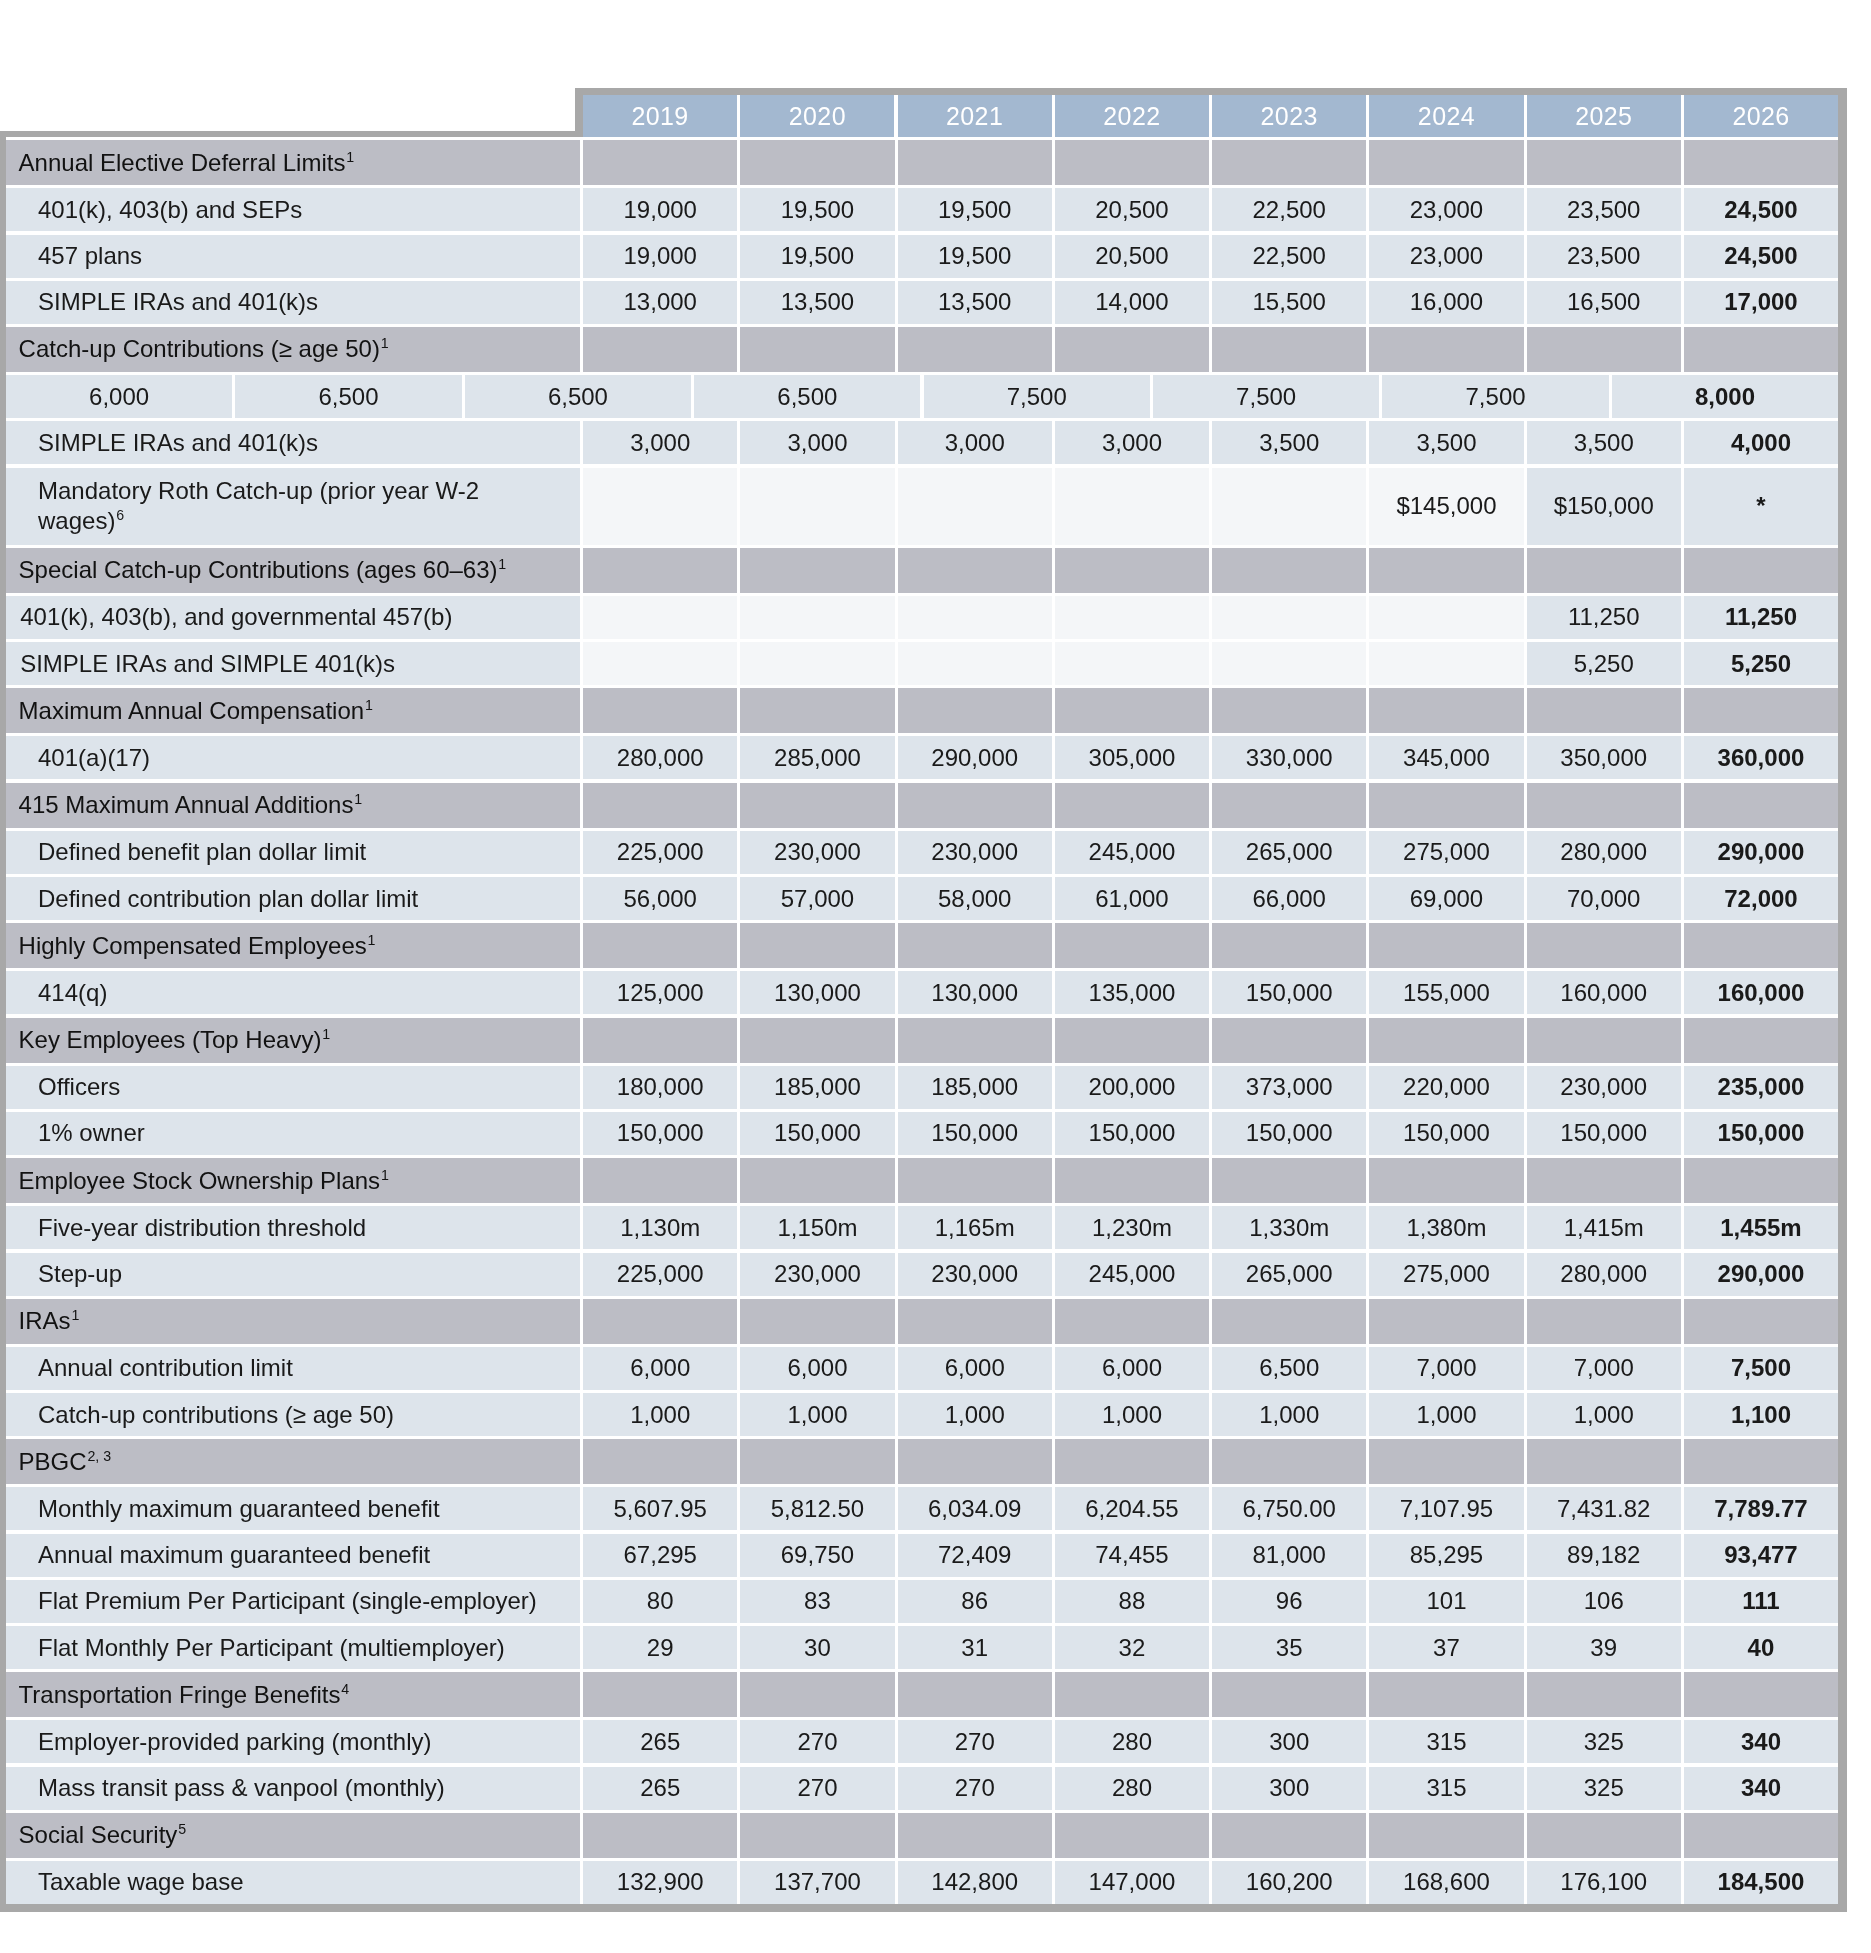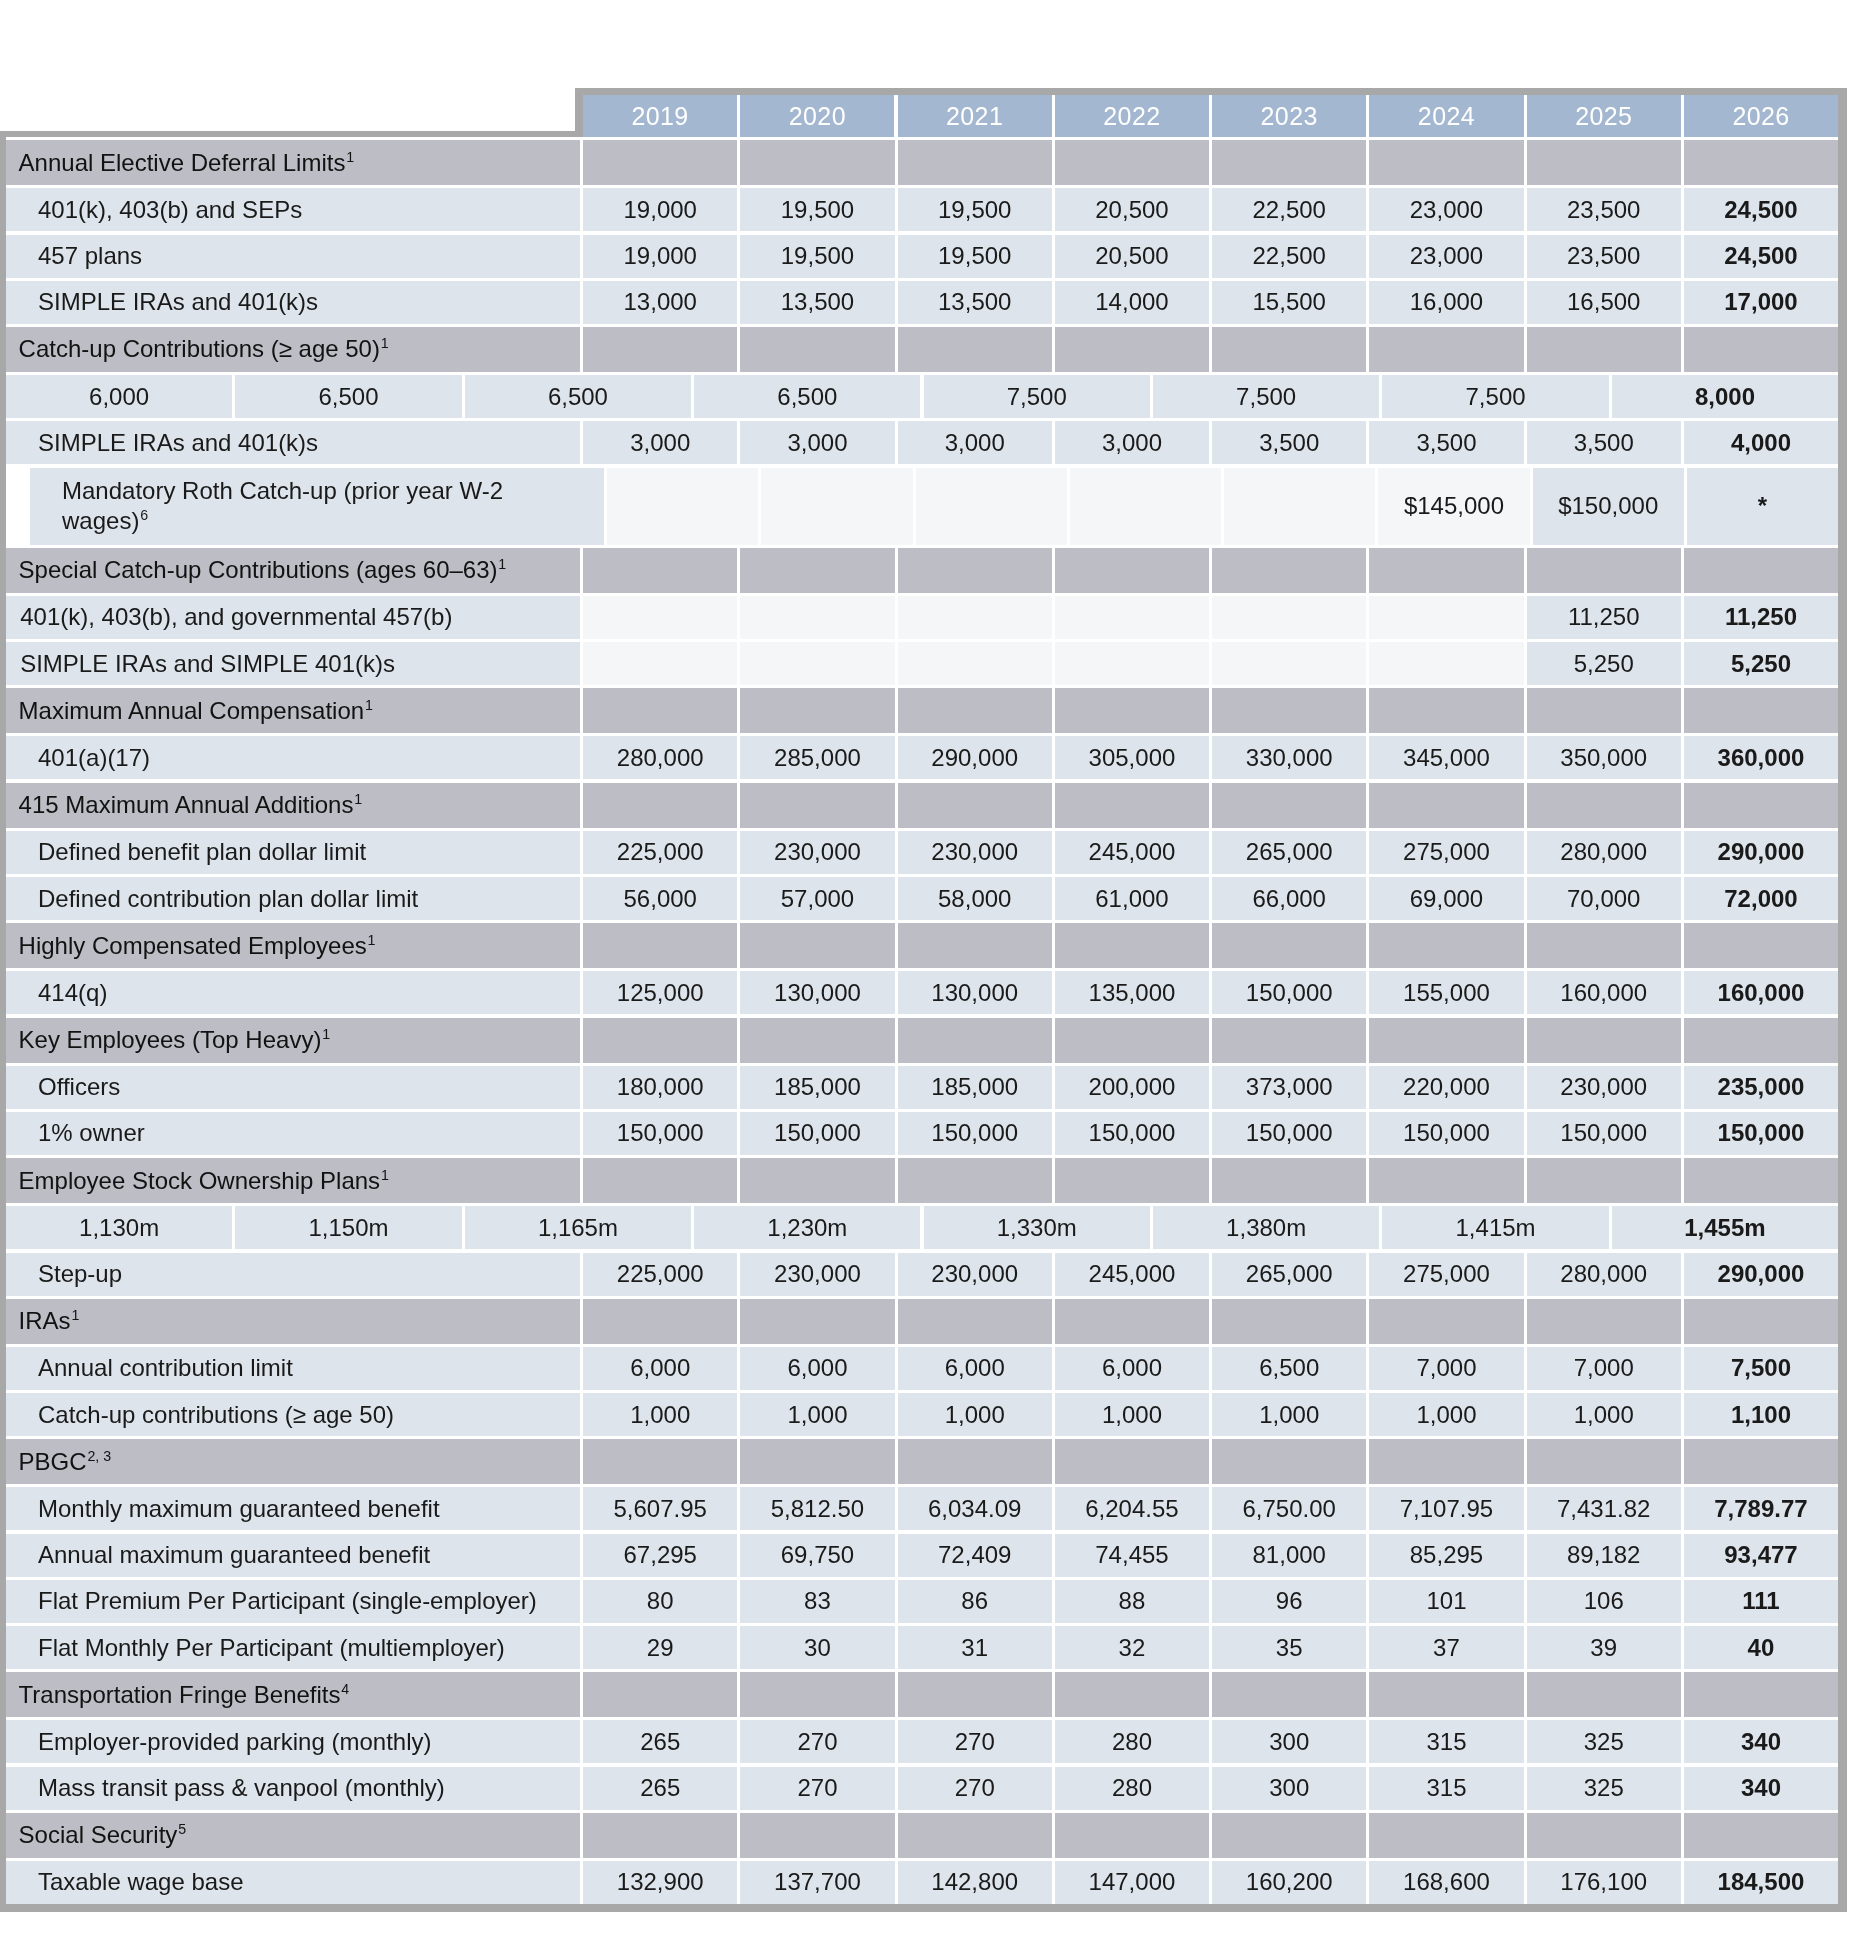--- a/index.html
+++ b/index.html
@@ -25,21 +25,21 @@
         border-left:8px solid var(--border);border-right:9.5px solid var(--border);}
   .hdr-cells{display:flex;gap:3.2px;}
   .hdr-cell{flex:1 1 0;height:42px;background:var(--blue);color:#ffffff;
         font-size:25px;display:flex;align-items:center;justify-content:center;letter-spacing:0.4px;}
   
   .tbody{border-left:6.3px solid var(--border);border-right:9.5px solid var(--border);
         border-bottom:8px solid var(--border);background:#ffffff;
         padding-top:3.2px;display:flex;flex-direction:column;gap:3.2px;}
   .row{display:flex;gap:3.2px;min-height:43px;}
   .row.sec{min-height:45px;}
-  .row.tall{min-height:77px;margin-left:24px;}
+  .row.tall{min-height:77px;}
   .cell{background:var(--cellblue);}
   .row.sec .cell{background:var(--gray);}
   .label{width:574px;flex:0 0 574px;box-sizing:border-box;display:flex;align-items:center;
         padding-left:32px;padding-right:16px;font-size:24px;line-height:1.25;}
   .row.sec .label{padding-left:12.6px;font-weight:normal;color:#121212;}
   .row.flush .label{padding-left:14.2px;text-align:center;}
   .val{flex:1 1 0;display:flex;align-items:center;justify-content:center;
         font-size:24px;white-space:nowrap;}
   .val.last{font-weight:bold;}
   .cell.muted{background:var(--muted);}
@@ -343,20 +343,23 @@
         <div class="cell val"></div>
         <div class="cell val"></div>
         <div class="cell val"></div>
         <div class="cell val"></div>
         <div class="cell val"></div>
         <div class="cell val"></div>
         <div class="cell val"></div>
         <div class="cell val"></div>
       </div>
       <div class="row data">
+        <div class="cell label">
+          <span class="txt"><span>Five-year distribution threshold</span></span>
+        </div>
         <div class="cell val">1,130m</div>
         <div class="cell val">1,150m</div>
         <div class="cell val">1,165m</div>
         <div class="cell val">1,230m</div>
         <div class="cell val">1,330m</div>
         <div class="cell val">1,380m</div>
         <div class="cell val">1,415m</div>
         <div class="cell val last">1,455m</div>
       </div>
       <div class="row data">

